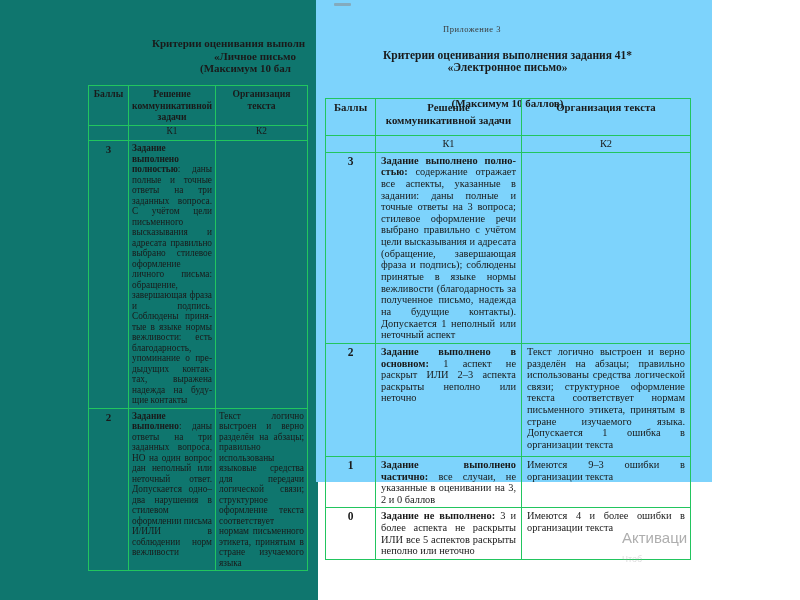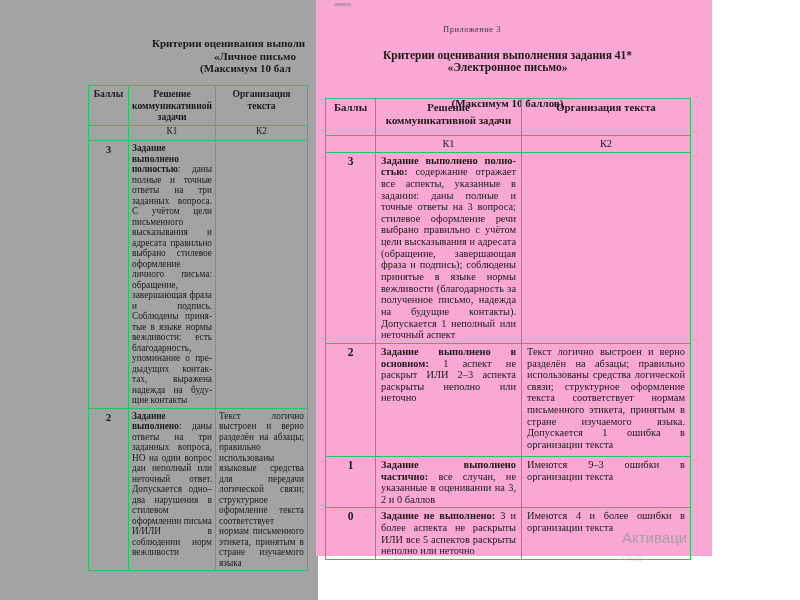--- a/index.html
+++ b/index.html
@@ -12,31 +12,31 @@
   
   table{border-collapse:collapse;table-layout:fixed;}
   td{border:1px solid #22c55e;vertical-align:top;overflow:hidden;padding:2px 3px;}
   .score-cell{text-align:center;font-weight:bold;}
   .khead{text-align:center;font-weight:bold;}
   .ksub{text-align:center;padding:0 2px;}
   .lead{font-weight:bold;}
   .just{text-align:justify;}
 
   
-  .page-left{position:absolute;left:0;top:0;width:318px;height:600px;background:#a3a3a3;overflow:hidden;z-index:1;}
+  .page-left{position:absolute;left:0;top:0;width:318px;height:600px;background:#0f766e;overflow:hidden;z-index:1;}
   .lp-title{position:absolute;font-weight:bold;font-size:11px;white-space:nowrap;}
   .lp-t1{left:152px;top:37px;}
   .lp-t2{left:214px;top:50px;}
   .lp-t3{left:200px;top:62px;}
   .lp-table{position:absolute;left:88px;top:85px;width:219px;font-size:9.3px;line-height:1.13;}
   .lp-table td.khead{font-size:9.6px;line-height:1.2;}
   .lp-table .score-cell{font-size:11px;}
 
   
-  .page-right{position:absolute;left:316px;top:0;width:396px;height:556px;background:#f9a8d4;z-index:2;font-family:Liberation Serif, serif;}
+  .page-right{position:absolute;left:316px;top:0;width:396px;height:482px;background:#7dd3fc;z-index:2;font-family:Liberation Serif, serif;}
   .appendix-note{position:absolute;left:127px;top:24px;font-size:8.5px;color:#3a3a3a;
                  filter:blur(0.7px);letter-spacing:0.5px;white-space:nowrap;}
   .rp-titles{position:absolute;left:9px;top:49px;width:365px;text-align:center;font-weight:bold;}
   .rp-t1{font-size:11.5px;}
   .rp-t2{font-size:11.5px;margin-top:0;}
   .rp-t3{font-size:11px;margin-top:24px;}
   .rp-table{position:absolute;left:9px;top:98px;width:365px;font-size:10.4px;line-height:1.12;}
   .rp-table td{padding:2px 5px;}
   .rp-table td.khead{font-size:10.8px;line-height:1.2;}
   .rp-table .score-cell{font-size:11.5px;}

